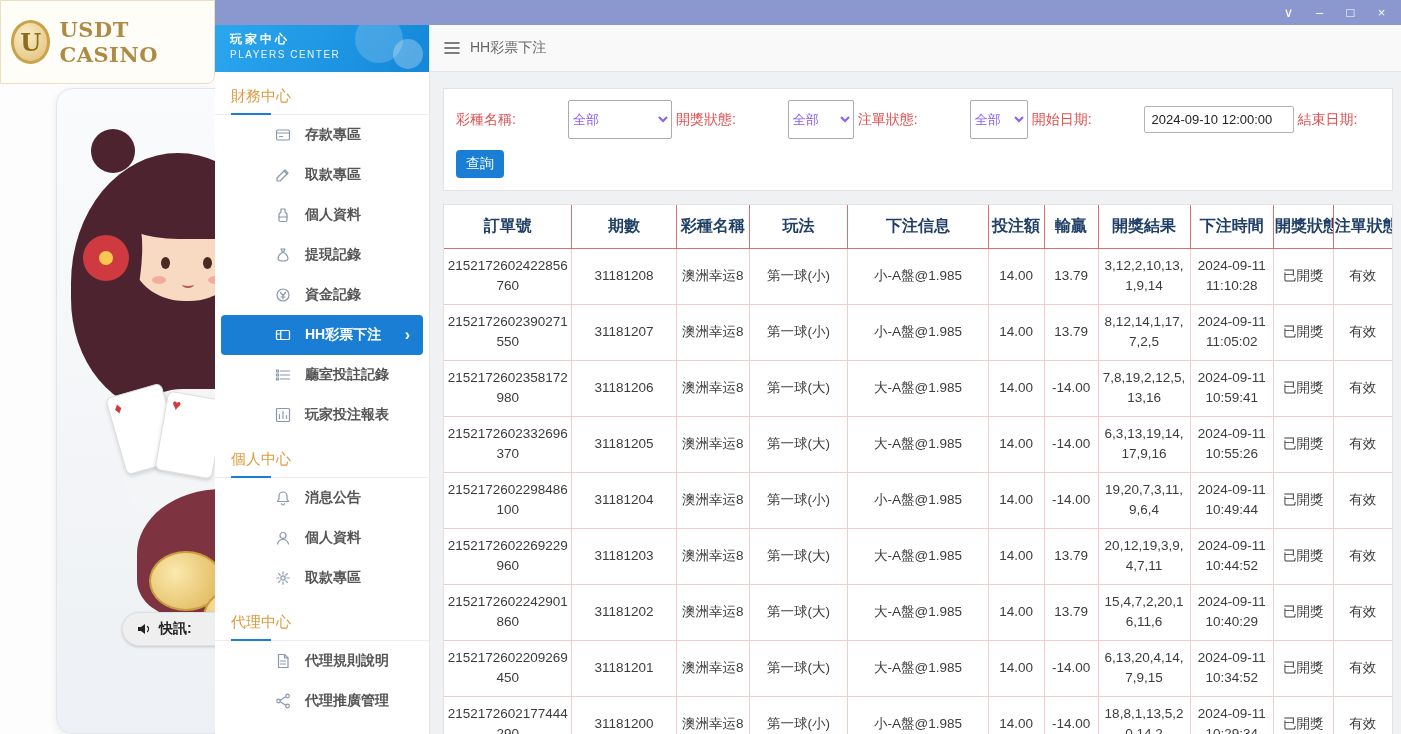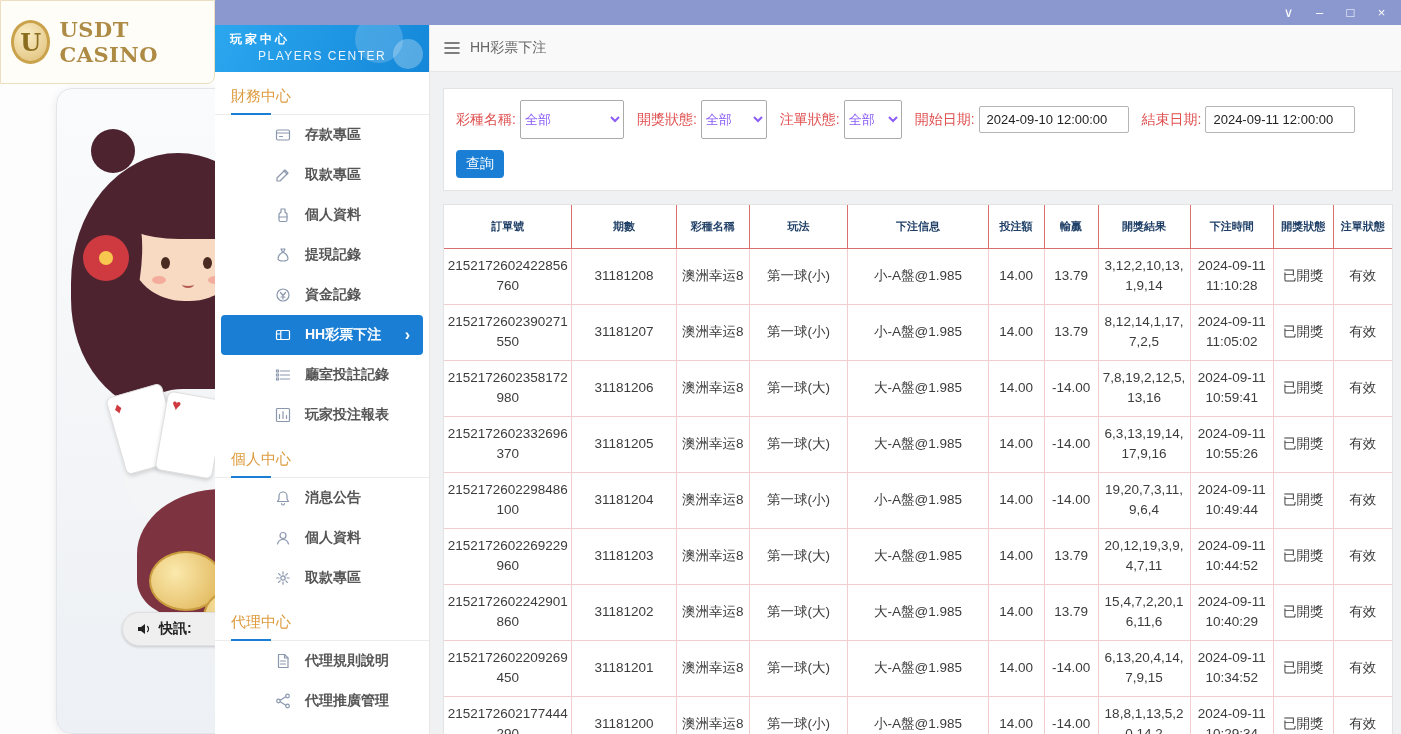--- a/index.html
+++ b/index.html
@@ -61,21 +61,21 @@
 
   
   .sidebar { flex:0 0 215px; background:#fff; border-right:1px solid #e6e6e6; overflow:hidden; }
   .sidebar-header { height:47px; background:linear-gradient(120deg,#2ba7ef,#1487d8); color:#fff;
                     padding:6px 0 0 15px; position:relative; overflow:hidden; }
   .sidebar-header::before { content:""; position:absolute; right:26px; top:-10px; width:48px; height:48px;
                     border-radius:50%; background:rgba(255,255,255,.18); }
   .sidebar-header::after  { content:""; position:absolute; right:6px; top:14px; width:30px; height:30px;
                     border-radius:50%; background:rgba(255,255,255,.28); }
   .sh-title { font-size:12px; font-weight:bold; letter-spacing:3px; }
-  .sh-sub   { font-size:12px; letter-spacing:1.5px; opacity:.9; margin-top:1px;margin-left:28px; }
+  .sh-sub   { font-size:10px; letter-spacing:1.5px; opacity:.9; margin-top:1px; }
 
   .section-title { position:relative; padding:15px 0 8px 16px; font-size:15px;
                    color:var(--section-title,#dd9a3e); border-bottom:1px solid #ececec; background:#fff; }
   .section-title::after { content:""; position:absolute; left:16px; bottom:-1px; width:40px; height:2px;
                    background:var(--accent,#1a7fd4); }
   .menu-item { display:flex; align-items:center; gap:14px; height:40px; padding-left:60px;
                font-size:14px; color:#555; cursor:pointer; background:#fff;font-weight:bold; }
   .menu-item .mi-icon { width:16px; height:16px; color:#8a97ad; flex:0 0 16px; }
   .mi-icon svg { width:100%; height:100%; fill:none; stroke:currentColor; stroke-width:1.2;
                  stroke-linecap:round; stroke-linejoin:round; }
@@ -86,33 +86,33 @@
 
   
   .main { flex:1; min-width:0; display:flex; flex-direction:column; background:#f0f1f2; }
   .page-header { flex:0 0 47px; background:#f9f9f9; border-bottom:1px solid #e6e6e6;
                  display:flex; align-items:center; gap:10px; padding-left:14px; color:#666; }
   .page-header svg { width:16px; height:14px; }
   .content { flex:1; padding:16px 8px 0 13px; overflow:hidden; }
 
   .filter-panel { background:#fff; border:1px solid #e3e3e3; padding:11px 12px 12px; }
   .filter-row { display:flex; align-items:center; white-space:nowrap; }
-  .f-group { display:flex; align-items:center; margin-right:13px; }
+  .f-group { display:flex; align-items:center; margin-right:4px;gap:48px; }
   .f-label { color:var(--filter-label,#e05050); margin-right:4px; }
   select { height:39px; border:1px solid #ababab; background:#fff; font-size:13px;
            font-family:inherit; color:#8b5cf6; border-radius:2px; }
   .sel-lottery { width:104px; } .sel-draw { width:66px; } .sel-order { width:58px; }
   .date-input { width:150px; height:27px; border:1px solid #b5b5b5; border-radius:2px;
                 padding:0 7px; font-size:13px; color:#222; font-family:inherit; }
   .query-btn { margin-top:11px; width:48px; height:28px; background:var(--accent,#1a7fd4);
                color:#fff; border:none; border-radius:4px; font-size:14px; cursor:pointer; }
 
   .table-panel { margin-top:13px; background:#fff; border:1px solid #e3e3e3; }
   table { width:100%; border-collapse:collapse; table-layout:fixed; }
-  thead th { height:43px; font-size:11px; font-weight:bold; color:var(--header-text,#1f3f66);
+  thead th { height:43px; font-size:16px; font-weight:bold; color:var(--header-text,#1f3f66);
              border-right:1px solid #d97070; border-bottom:1px solid #d97070;
              padding:0 1px; white-space:nowrap; overflow:hidden; }
   thead th:last-child { border-right:none; }
   tbody td { height:56px; text-align:center; font-size:13.5px; color:#3c3c3c;
              border-right:1px solid #f2cdcd; border-bottom:1px solid #f2cdcd;
              padding:4px 3px; word-break:break-all; line-height:1.5; }
   tbody td:last-child { border-right:none; }
   .c0{width:13.5%} .c1{width:11%} .c2{width:7.7%} .c3{width:10.4%} .c4{width:14.8%}
   .c5{width:5.9%} .c6{width:5.7%} .c7{width:9.7%} .c8{width:8.8%} .c9{width:6.3%} .c10{width:6.2%}
 </style>

